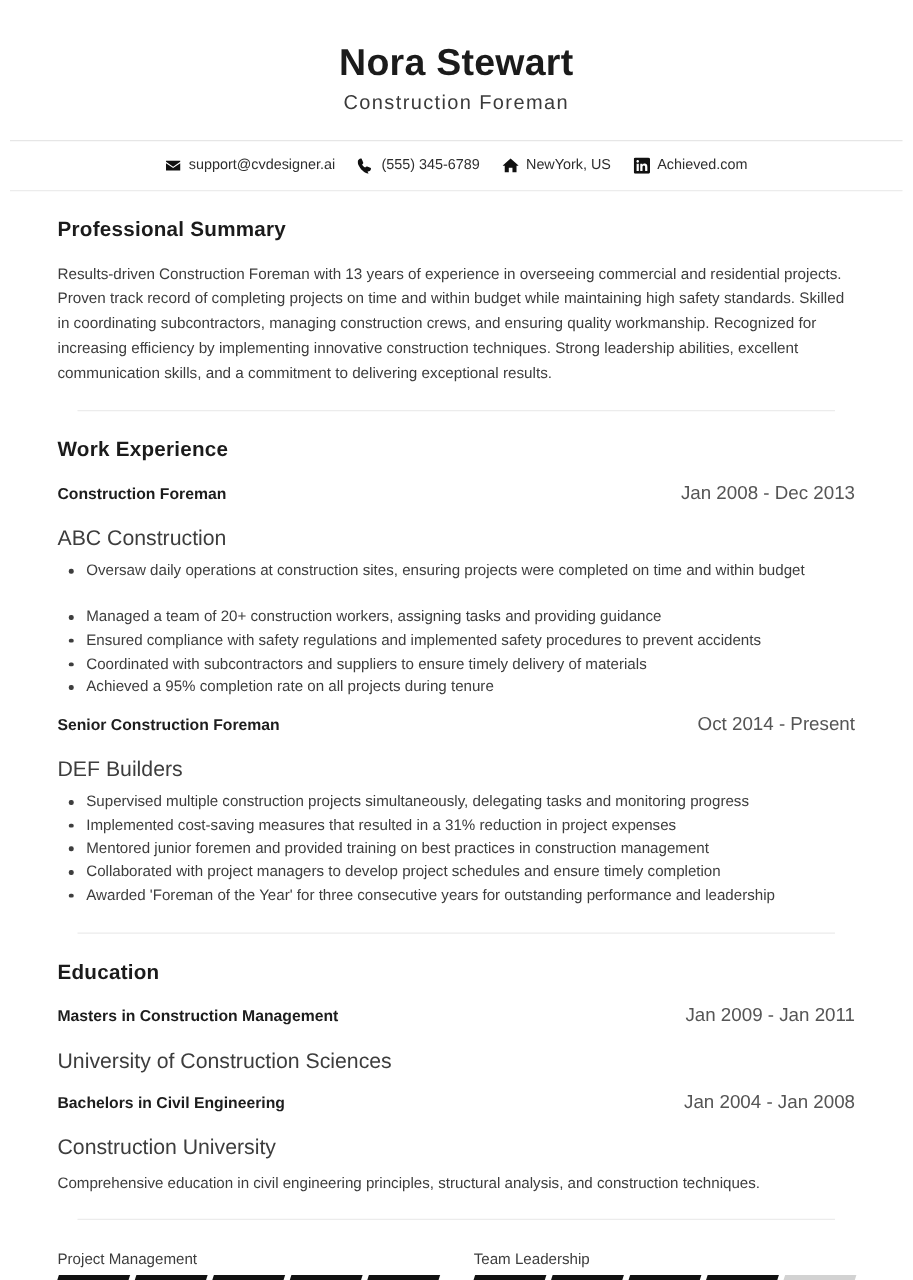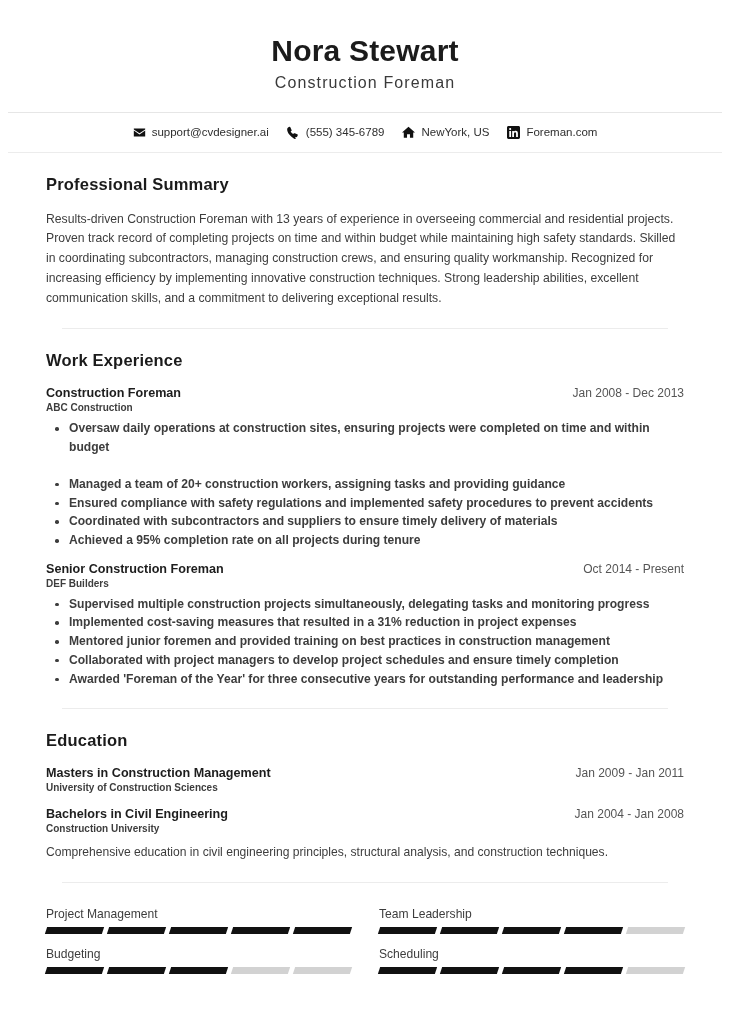--- a/index.html
+++ b/index.html
@@ -109,38 +109,36 @@
     justify-content: space-between;
     align-items: baseline;
     gap: 12px;
   }
   .entry-role {
     font-size: 12.6px;
     font-weight: bold;
     color: #1d1d1d;
   }
   .entry-date {
-    font-size: 12px;
+    font-size: 15px;
     color: #555555;
     white-space: nowrap;
     flex: 0 0 auto;
     text-align: right;
   }
   .entry-org {
-    font-size: 10px;
-    color: #3d3d3d;
-    margin-top: 2px;
-    font-weight: bold;
+    font-size: 17px;
+    color: #3d3d3d;
+    margin-top: 18px;
   }
 
   .bullets {
     list-style: none;
     margin: 6px 0 0 0;
     padding: 0;
-    font-weight: bold;
   }
   .bullets li {
     position: relative;
     padding-left: 23px;
     font-size: 12.1px;
     line-height: 1.55;
     color: #3d3d3d;
     margin-bottom: 0px;
   }
   .bullets li::before {
@@ -227,21 +225,21 @@
           </svg>
       </span>
       <span>NewYork, US</span>
     </div>
     <div class="contact-item">
       <span class="ic">
         <svg width="13" height="13" viewBox="0 0 16 16" fill="currentColor">
             <path d="M14.2 0H1.8C.8 0 0 .8 0 1.8v12.4C0 15.2.8 16 1.8 16h12.4c1 0 1.8-.8 1.8-1.8V1.8C16 .8 15.2 0 14.2 0zM5 13.4H2.8V6.1H5v7.3zM3.9 5.1c-.7 0-1.3-.6-1.3-1.3s.6-1.3 1.3-1.3 1.3.6 1.3 1.3-.6 1.3-1.3 1.3zm9.5 8.3h-2.2V9.8c0-.9 0-2-1.2-2s-1.4 1-1.4 1.9v3.7H6.4V6.1h2.1v1h.1c.3-.6 1-1.2 2.1-1.2 2.2 0 2.7 1.5 2.7 3.4v4.1z"></path>
           </svg>
       </span>
-      <span>Foreman.com</span>
+      <span>Achieved.com</span>
     </div>
   </div>
 
   <div class="content">
 
     <div class="section">
       <div class="section-title">Professional Summary</div>
       <p class="summary-text">Results-driven Construction Foreman with 13 years of experience in overseeing commercial and residential projects. Proven track record of completing projects on time and within budget while maintaining high safety standards. Skilled in coordinating subcontractors, managing construction crews, and ensuring quality workmanship. Recognized for increasing efficiency by implementing innovative construction techniques. Strong leadership abilities, excellent communication skills, and a commitment to delivering exceptional results.</p>
     </div>
 

